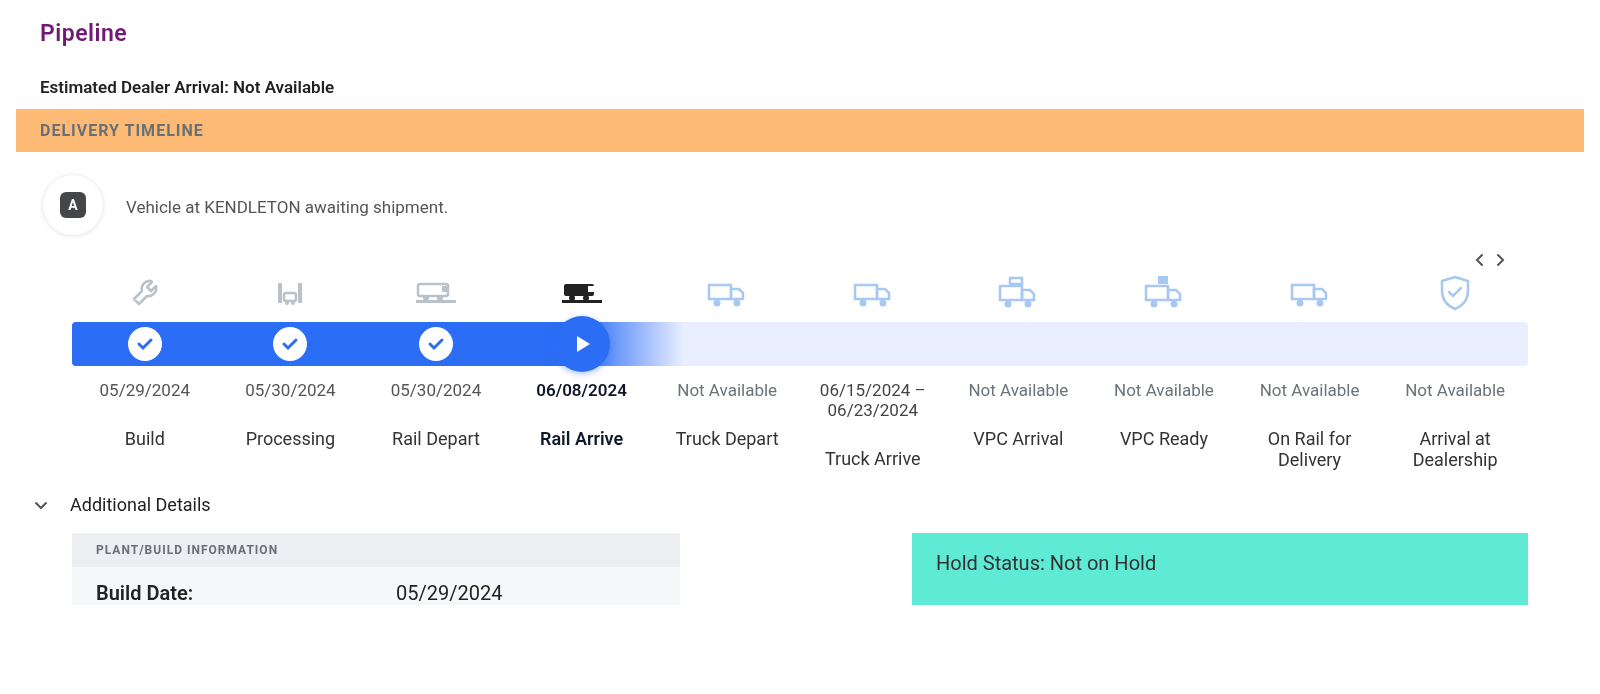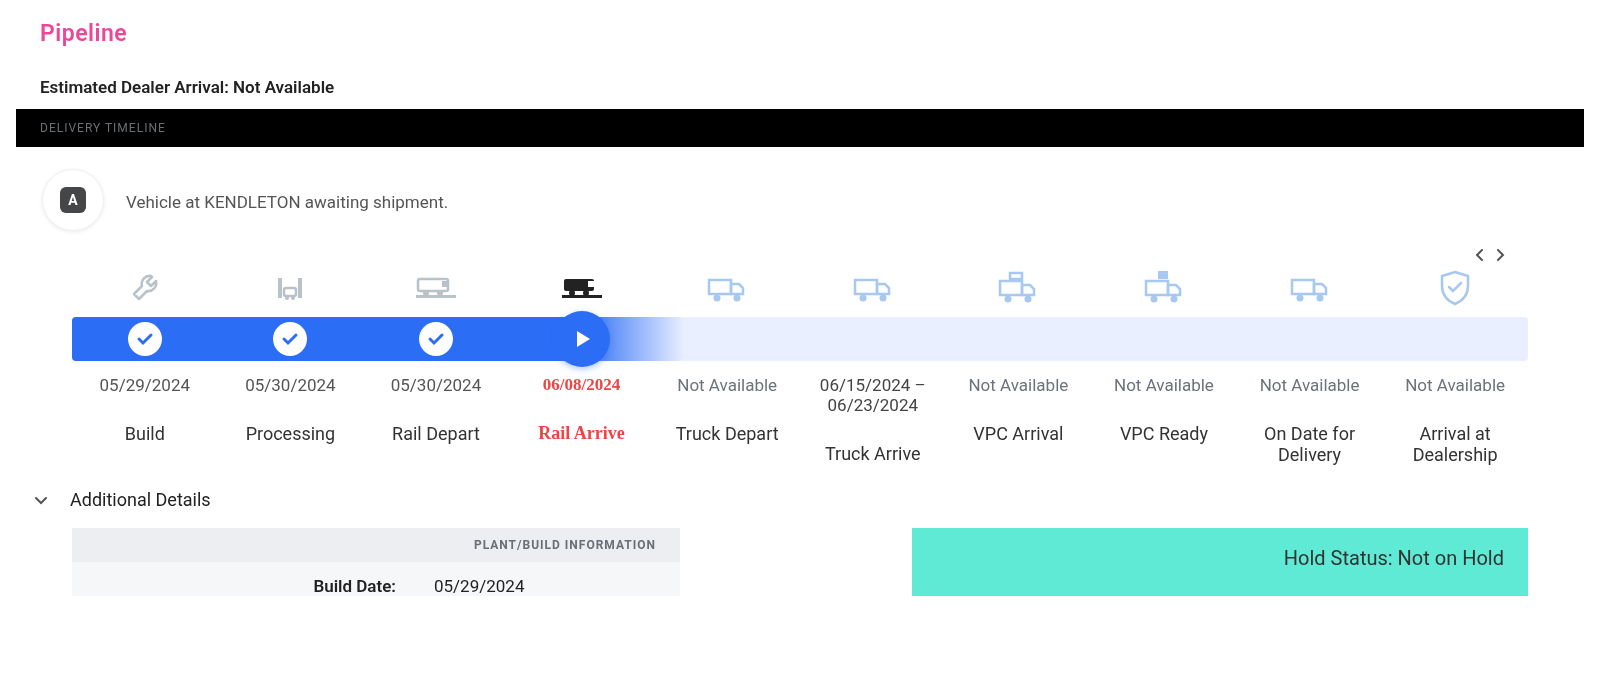--- a/index.html
+++ b/index.html
@@ -11,38 +11,38 @@
     height: 694px;
     overflow: hidden;
   }
   .page {
     padding: 20px 40px 0 40px;
   }
   .page-title {
     font-size: 23px;
     font-weight: 600;
     letter-spacing: 0.5px;
-    color: #ec4899;
+    color: #701a75;
     margin-bottom: 30px;
   }
   .estimate-row {
     font-size: 17px;
     font-weight: 600;
     color: #222;
     margin-bottom: 12px;
   }
   .timeline-section {
     margin-left: -24px;
     margin-right: -24px;
   }
   .section-header {
-    background: #000000;
+    background: #fdba74;
     padding: 12px 24px;
-    font-size: 12px;
-    font-weight: 400;
+    font-size: 16px;
+    font-weight: 700;
     letter-spacing: 1px;
     color: #6a6f76;
     text-transform: uppercase;
   }
   .status-card {
     display: flex;
     align-items: center;
     padding: 22px 26px 10px 26px;
   }
   .status-badge {
@@ -147,55 +147,53 @@
     border-radius: 50%;
     display:flex; align-items:center; justify-content:center;
     box-shadow: 0 2px 6px rgba(44,109,246,0.4);
   }
   .timeline-labels {
     display:flex;
     justify-content: space-between;
   }
   .label-cell { flex:1; text-align:center; padding: 2px 4px; }
   .label-date { font-size: 17px; color:#555; margin-bottom:2px; }
-  .label-date.current, .label-name.current { color:#ef4444; font-weight:600;font-family:Liberation Serif, serif; }
+  .label-date.current, .label-name.current { color:#0f172a; font-weight:600; }
   .label-date.future, .label-name { color:#444; }
   .label-date.na { color:#6c737a; }
   .label-name { font-size: 18px; color:#333;margin-top:28px; }
   .details-toggle {
     display:flex;
     align-items:flex-end;
     padding: 22px 0 18px 18px;
     cursor:pointer;
   }
   .details-toggle .chev { margin-right: 22px; }
   .details-toggle-label { font-size:18px; color:#222; }
   .details-body {
     display:flex;
     gap: 232px;
     padding: 0 56px;
-    text-align: right;
   }
   .info-panel {
     width: 608px;
     background:#f6f7f9;
   }
   .info-panel-header {
     background:#eceef1;
     padding:10px 24px;
     font-size:12px;
     font-weight:700;
     letter-spacing:1px;
     color:#6a6f76;
   }
   .info-row {
     display:flex;
     padding: 14px 24px 0 24px;
-    font-size:17px;
-    gap:38px;
+    font-size:20px;
   }
   .info-label { width: 300px; font-weight:600; color:#222;}
   .info-value { color:#222; }
   .hold-panel {
     flex:1;
     background:#5eead4;
     padding: 18px 24px;
     font-size:20px;
     font-weight:400;
   }
@@ -407,21 +405,21 @@
           <div class="label-cell">
             <div class="label-date na">Not Available</div>
             <div class="label-name ">VPC Arrival</div>
           </div>
           <div class="label-cell">
             <div class="label-date na">Not Available</div>
             <div class="label-name ">VPC Ready</div>
           </div>
           <div class="label-cell">
             <div class="label-date na">Not Available</div>
-            <div class="label-name ">On Date for Delivery</div>
+            <div class="label-name ">On Rail for Delivery</div>
           </div>
           <div class="label-cell">
             <div class="label-date na">Not Available</div>
             <div class="label-name ">Arrival at Dealership</div>
           </div>
         </div>
     </div>
 
     <div class="details-toggle">
       <span class="chev">

